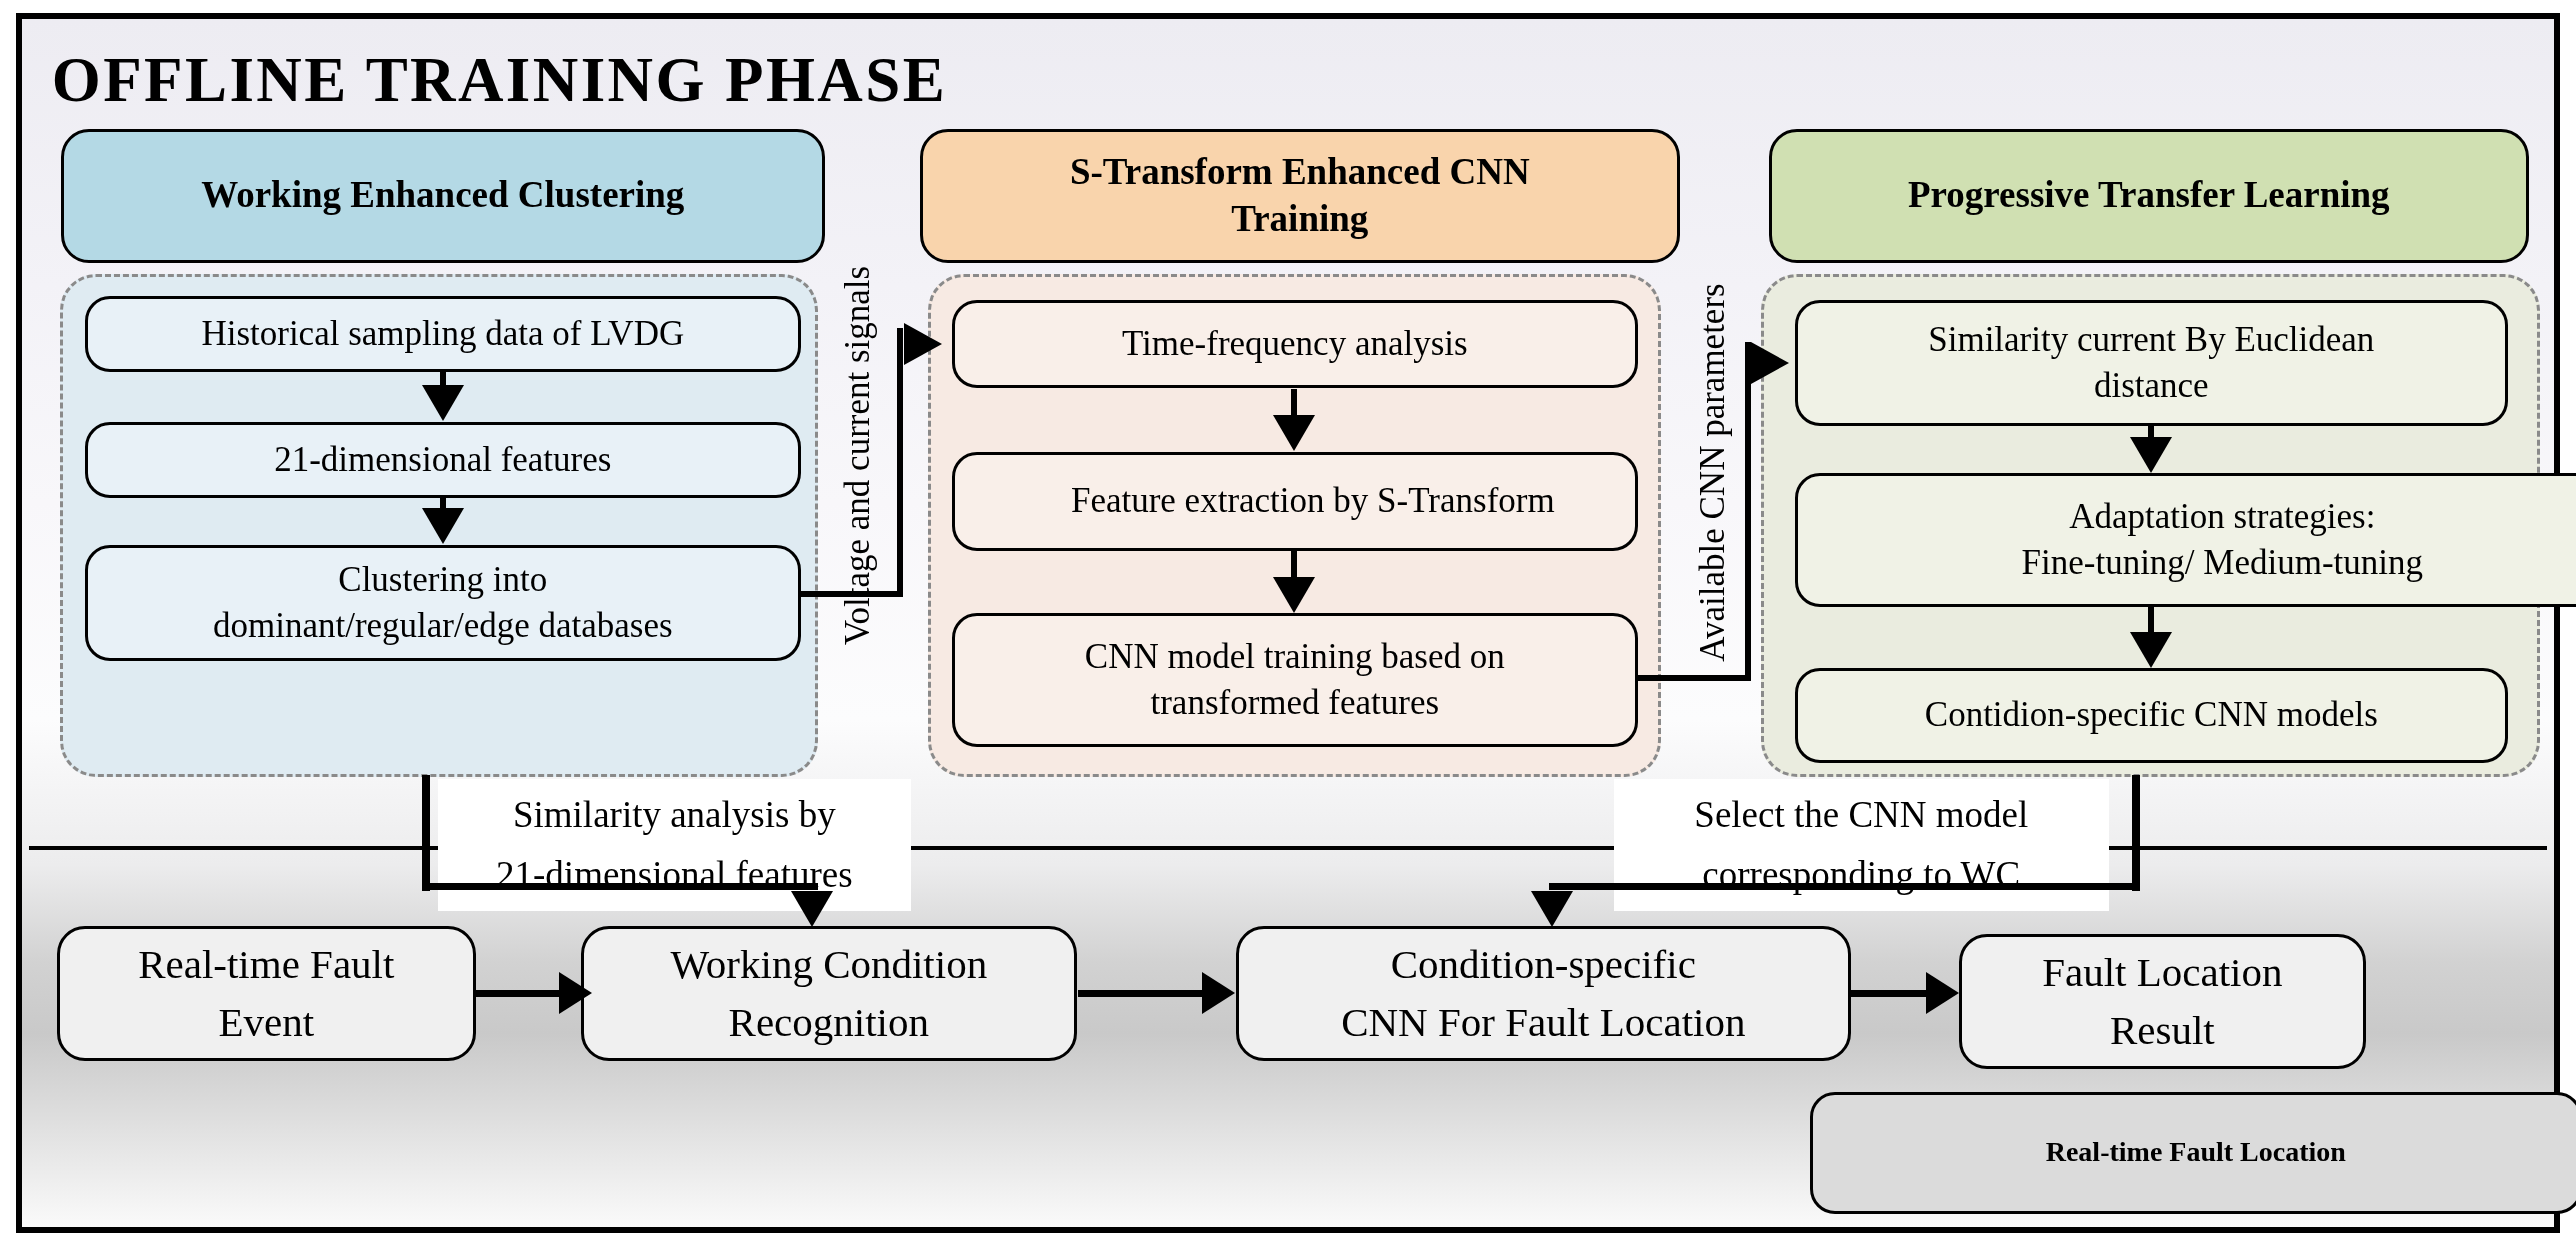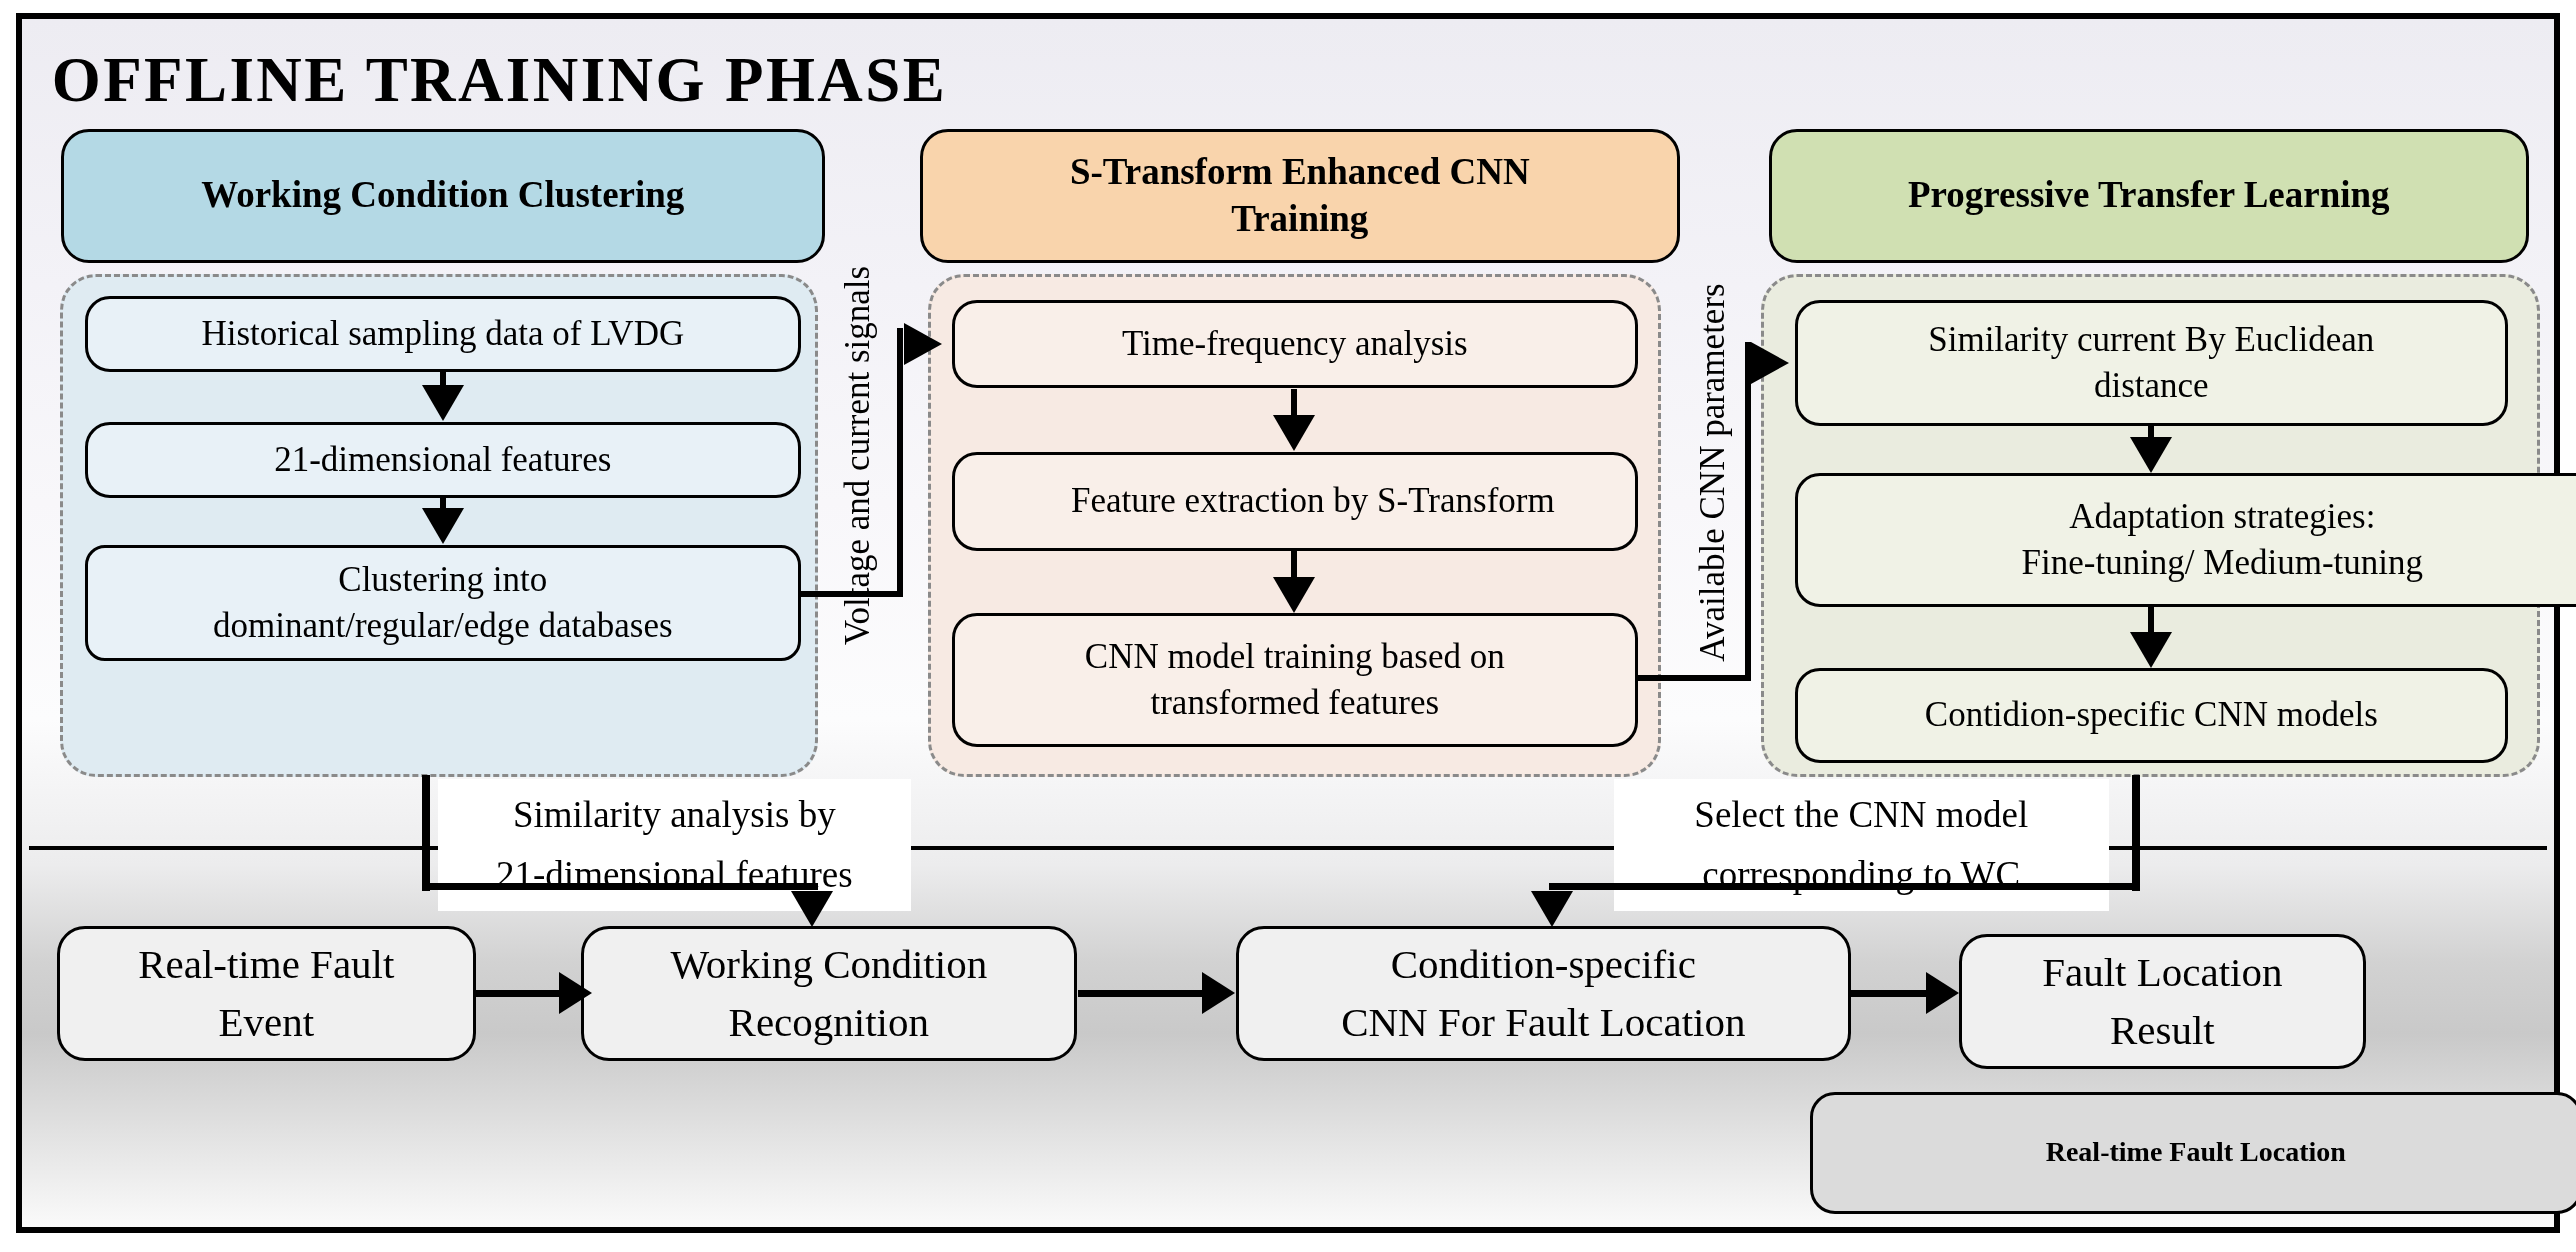--- a/index.html
+++ b/index.html
@@ -58,30 +58,30 @@
 </style>
 </head>
 <body>
 
 <div id="frame">
 
   <div id="separator"></div>
 
   <div class="phase-title" style="left:30px;top:25px;">OFFLINE TRAINING PHASE</div>
 
-  <div class="col-header" style="left: 39px; top: 110px; width: 764px; height: 134px; background: rgb(180, 217, 229);">Working Condition Clustering</div>
+  <div class="col-header" style="left: 39px; top: 110px; width: 764px; height: 134px; background: rgb(180, 217, 229);">Working Enhanced Clustering</div>
   <div class="dashed-box" style="left: 38px; top: 255px; width: 758px; height: 503px; background: rgb(223, 235, 242);"></div>
 
   <div class="node" style="left: 63px; top: 277px; width: 716px; height: 76px; background: rgb(232, 241, 247);">Historical sampling data of LVDG</div>
   <div class="shaft" style="left:418px;top:352px;width:6.3px;height:15.8px;"></div>
   <div class="head-down" style="left:400px;top:366px;"></div>
   <div class="node" style="left: 63px; top: 403px; width: 716px; height: 76px; background: rgb(232, 241, 247);">21-dimensional features</div>
   <div class="shaft" style="left:418px;top:478px;width:6.3px;height:11px;"></div>
   <div class="head-down" style="left:400px;top:489px;"></div>
-  <div class="node" style="left: 63px; top: 526px; width: 716px; height: 116px; background: rgb(232, 241, 247); border-radius: 20px;">Clustering into
+  <div class="node" style="left: 63px; top: 526px; width: 716px; height: 116px; background: rgb(232, 241, 247);">Clustering into
 dominant/regular/edge databases</div>
 
   <div class="col-header" style="left: 898px; top: 110px; width: 760px; height: 134px; background: rgb(249, 212, 172);">S-Transform Enhanced CNN
 Training</div>
   <div class="dashed-box" style="left: 906px; top: 255px; width: 733px; height: 503px; background: rgb(247, 234, 227);"></div>
 
   <div class="node" style="left: 930px; top: 281px; width: 686px; height: 88px; background: rgb(249, 239, 233);">Time-frequency analysis</div>
   <div class="shaft" style="left:1269px;top:370px;width:6.3px;height:26px;"></div>
   <div class="head-down" style="left:1251px;top:396px;"></div>
   <div class="node" style="left: 930px; top: 433px; width: 686px; height: 99px; background: rgb(249, 239, 233); padding-left: 36px;">Feature extraction by S-Transform</div>

